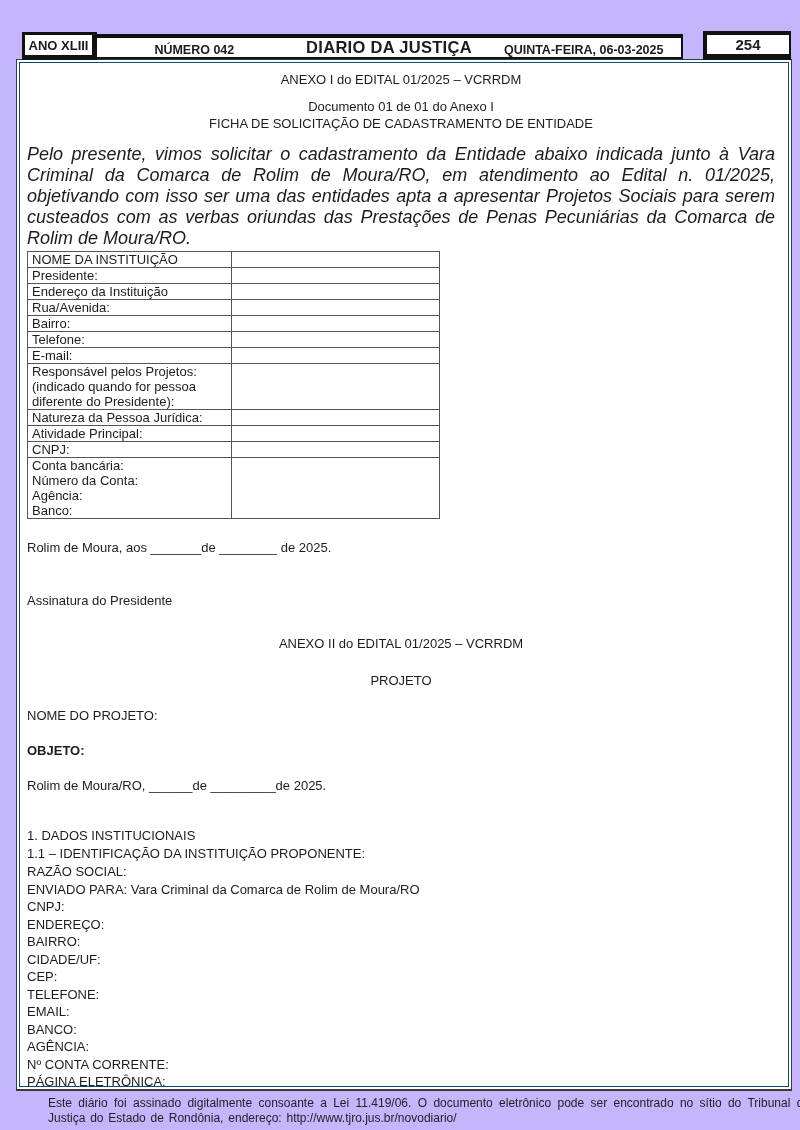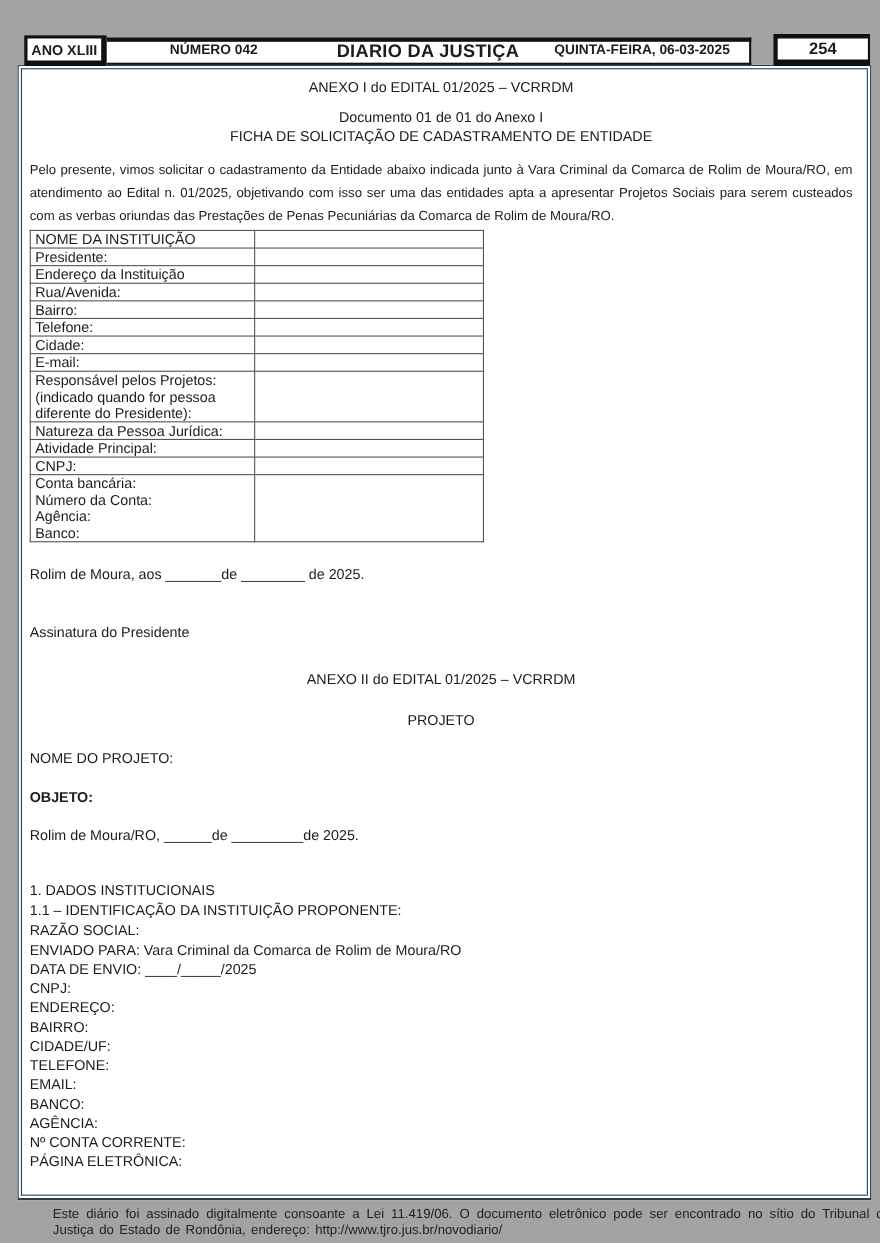--- a/index.html
+++ b/index.html
@@ -1,43 +1,43 @@
 <!DOCTYPE html>
 <html><head>
 <meta charset="utf-8">
 <style>
   * { margin:0; padding:0; box-sizing:border-box; }
   html,body { width:800px; height:1130px; background:#ffffff; font-family:"Liberation Sans", sans-serif; color:#1c1c1c; }
-  .page { position:relative; width:800px; height:1130px; background:#a3a3a3; overflow:hidden; }
+  .page { position:relative; width:800px; height:1130px; background:#c4b5fd; overflow:hidden; }
 
   
   .box-ano { position:absolute; left:22px; top:32px; width:75px; height:28px;
     border:3px solid #111; border-right-width:5px; border-bottom-width:5px;
     display:flex; align-items:center; justify-content:center;
     font-weight:bold; font-size:13px; background:#fff; z-index:3; }
   .box-center { position:absolute; left:97px; top:34px; width:586px; height:25px;
     border-top:4px solid #111; border-bottom:2px solid #111; border-right:2px solid #111;
-    display:flex; align-items:flex-start; background:#fff; z-index:2; }
+    display:flex; align-items:flex-end; background:#fff; z-index:2; }
   .box-center .cell { flex:1; text-align:center; font-weight:bold; font-size:12.5px; }
   .box-center .journal { font-size:16.5px; letter-spacing:.3px; }
   .box-page { position:absolute; left:703px; top:31px; width:88px; height:29px;
     border:4px solid #111; border-right-width:2px; border-bottom-width:6px;
     display:flex; align-items:center; justify-content:center;
     font-weight:bold; font-size:15px; background:#fff; z-index:3; }
 
   
   .main-outer { position:absolute; left:16px; top:59px; width:776px; height:1032px;
     border:1px solid #3a3a3a; border-bottom-width:2px; padding:2px; background:#fff; }
   .main-inner { border:1px solid #0c4a6e; width:100%; height:100%;
     padding:6px 13px 0 7px; overflow:hidden; font-size:13px; line-height:17px; }
 
   .center { text-align:center; }
   .h-anexo1 { margin-top:2px; }
   .h-doc { margin-top:10px; }
-  .para { margin-top:12px; text-align:justify; line-height:21px; font-size:12px; }
+  .para { margin-top:12px; text-align:justify; line-height:21px; font-size:18px;font-style:italic; }
 
   table.entity { border-collapse:collapse; margin-top:2px; width:413px; }
   table.entity td { border:1px solid #555; font-size:13px; line-height:15px;
     padding:0 4px; vertical-align:top; }
   td.lbl { width:204px; white-space:pre-line; }
   td.val { width:209px; }
 
   .dateline1 { margin-top:20px; }
   .signature { margin-top:36px; }
   .h-anexo2 { margin-top:26px; }
@@ -100,24 +100,20 @@
             </tr>
           <tr>
               <td class="lbl">Bairro:</td>
               <td class="val"></td>
             </tr>
           <tr>
               <td class="lbl">Telefone:</td>
               <td class="val"></td>
             </tr>
           <tr>
-              <td class="lbl">Cidade:</td>
-              <td class="val"></td>
-            </tr>
-          <tr>
               <td class="lbl">E-mail:</td>
               <td class="val"></td>
             </tr>
           <tr>
               <td class="lbl">Responsável pelos Projetos:
 (indicado quando for pessoa
 diferente do Presidente):</td>
               <td class="val"></td>
             </tr>
           <tr>
@@ -151,25 +147,25 @@
       <div class="nomeproj">NOME DO PROJETO:</div>
       <div class="objeto">OBJETO:</div>
       <div class="dateline2">Rolim de Moura/RO, ______de _________de 2025.</div>
 
       <div class="sec1">1. DADOS INSTITUCIONAIS</div>
       <div class="sec11">1.1 – IDENTIFICAÇÃO DA INSTITUIÇÃO PROPONENTE:</div>
 
       <div class="fields">
         <div>RAZÃO SOCIAL:</div>
         <div>ENVIADO PARA: Vara Criminal da Comarca de Rolim de Moura/RO</div>
-        <div>DATA DE ENVIO: ____/_____/2025</div>
         <div>CNPJ:</div>
         <div>ENDEREÇO:</div>
         <div>BAIRRO:</div>
         <div>CIDADE/UF:</div>
+        <div>CEP:</div>
         <div>TELEFONE:</div>
         <div>EMAIL:</div>
         <div>BANCO:</div>
         <div>AGÊNCIA:</div>
         <div>Nº CONTA CORRENTE:</div>
         <div>PÁGINA ELETRÔNICA:</div>
       </div>
 
     </div>
   </div>

